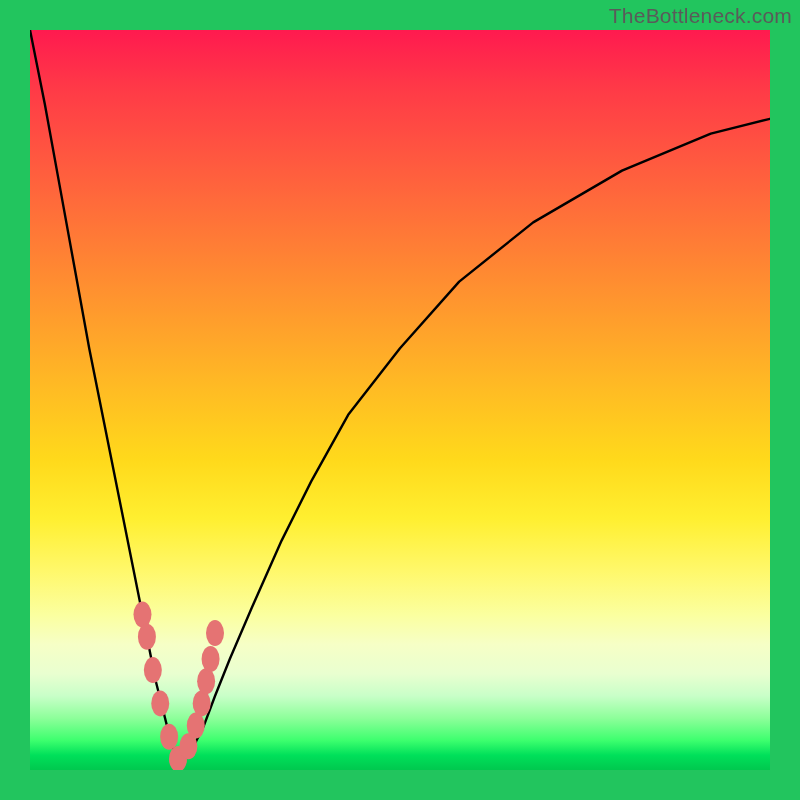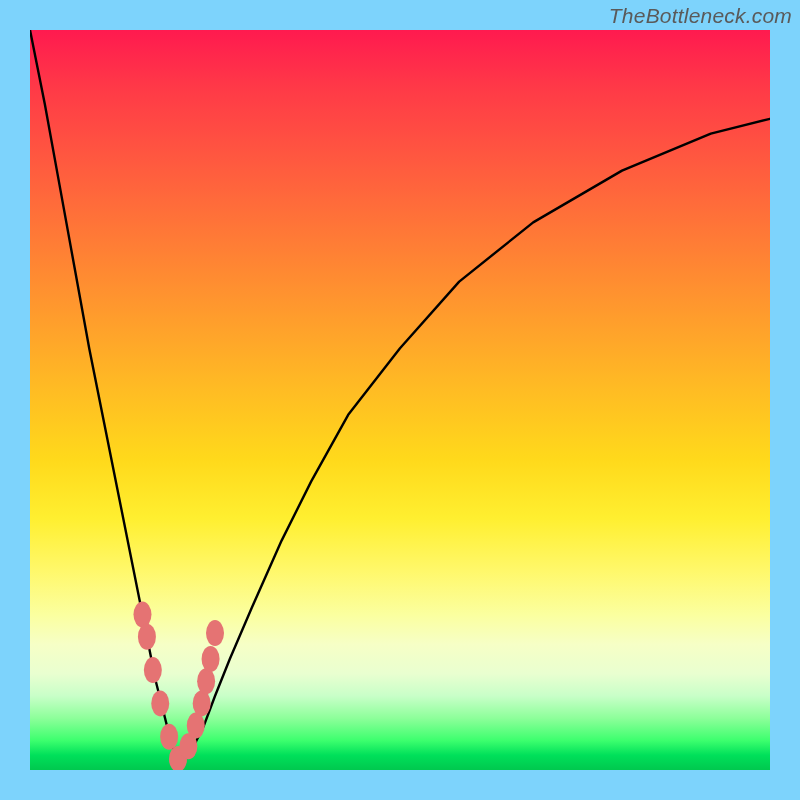--- a/index.html
+++ b/index.html
@@ -8,22 +8,21 @@
     width: 800px;
     height: 800px;
     overflow: hidden;
     background: #000;
     font-family: Arial, Helvetica, sans-serif;
   }
   .frame {
     position: relative;
     width: 800px;
     height: 800px;
-    background: #7dd3fc;
-    font-style: italic;
+    background: #22c55e;
   }
   .plot-area {
     position: absolute;
     left: 30px;
     top: 30px;
     width: 740px;
     height: 740px;
     
     background: linear-gradient(
       to bottom,

